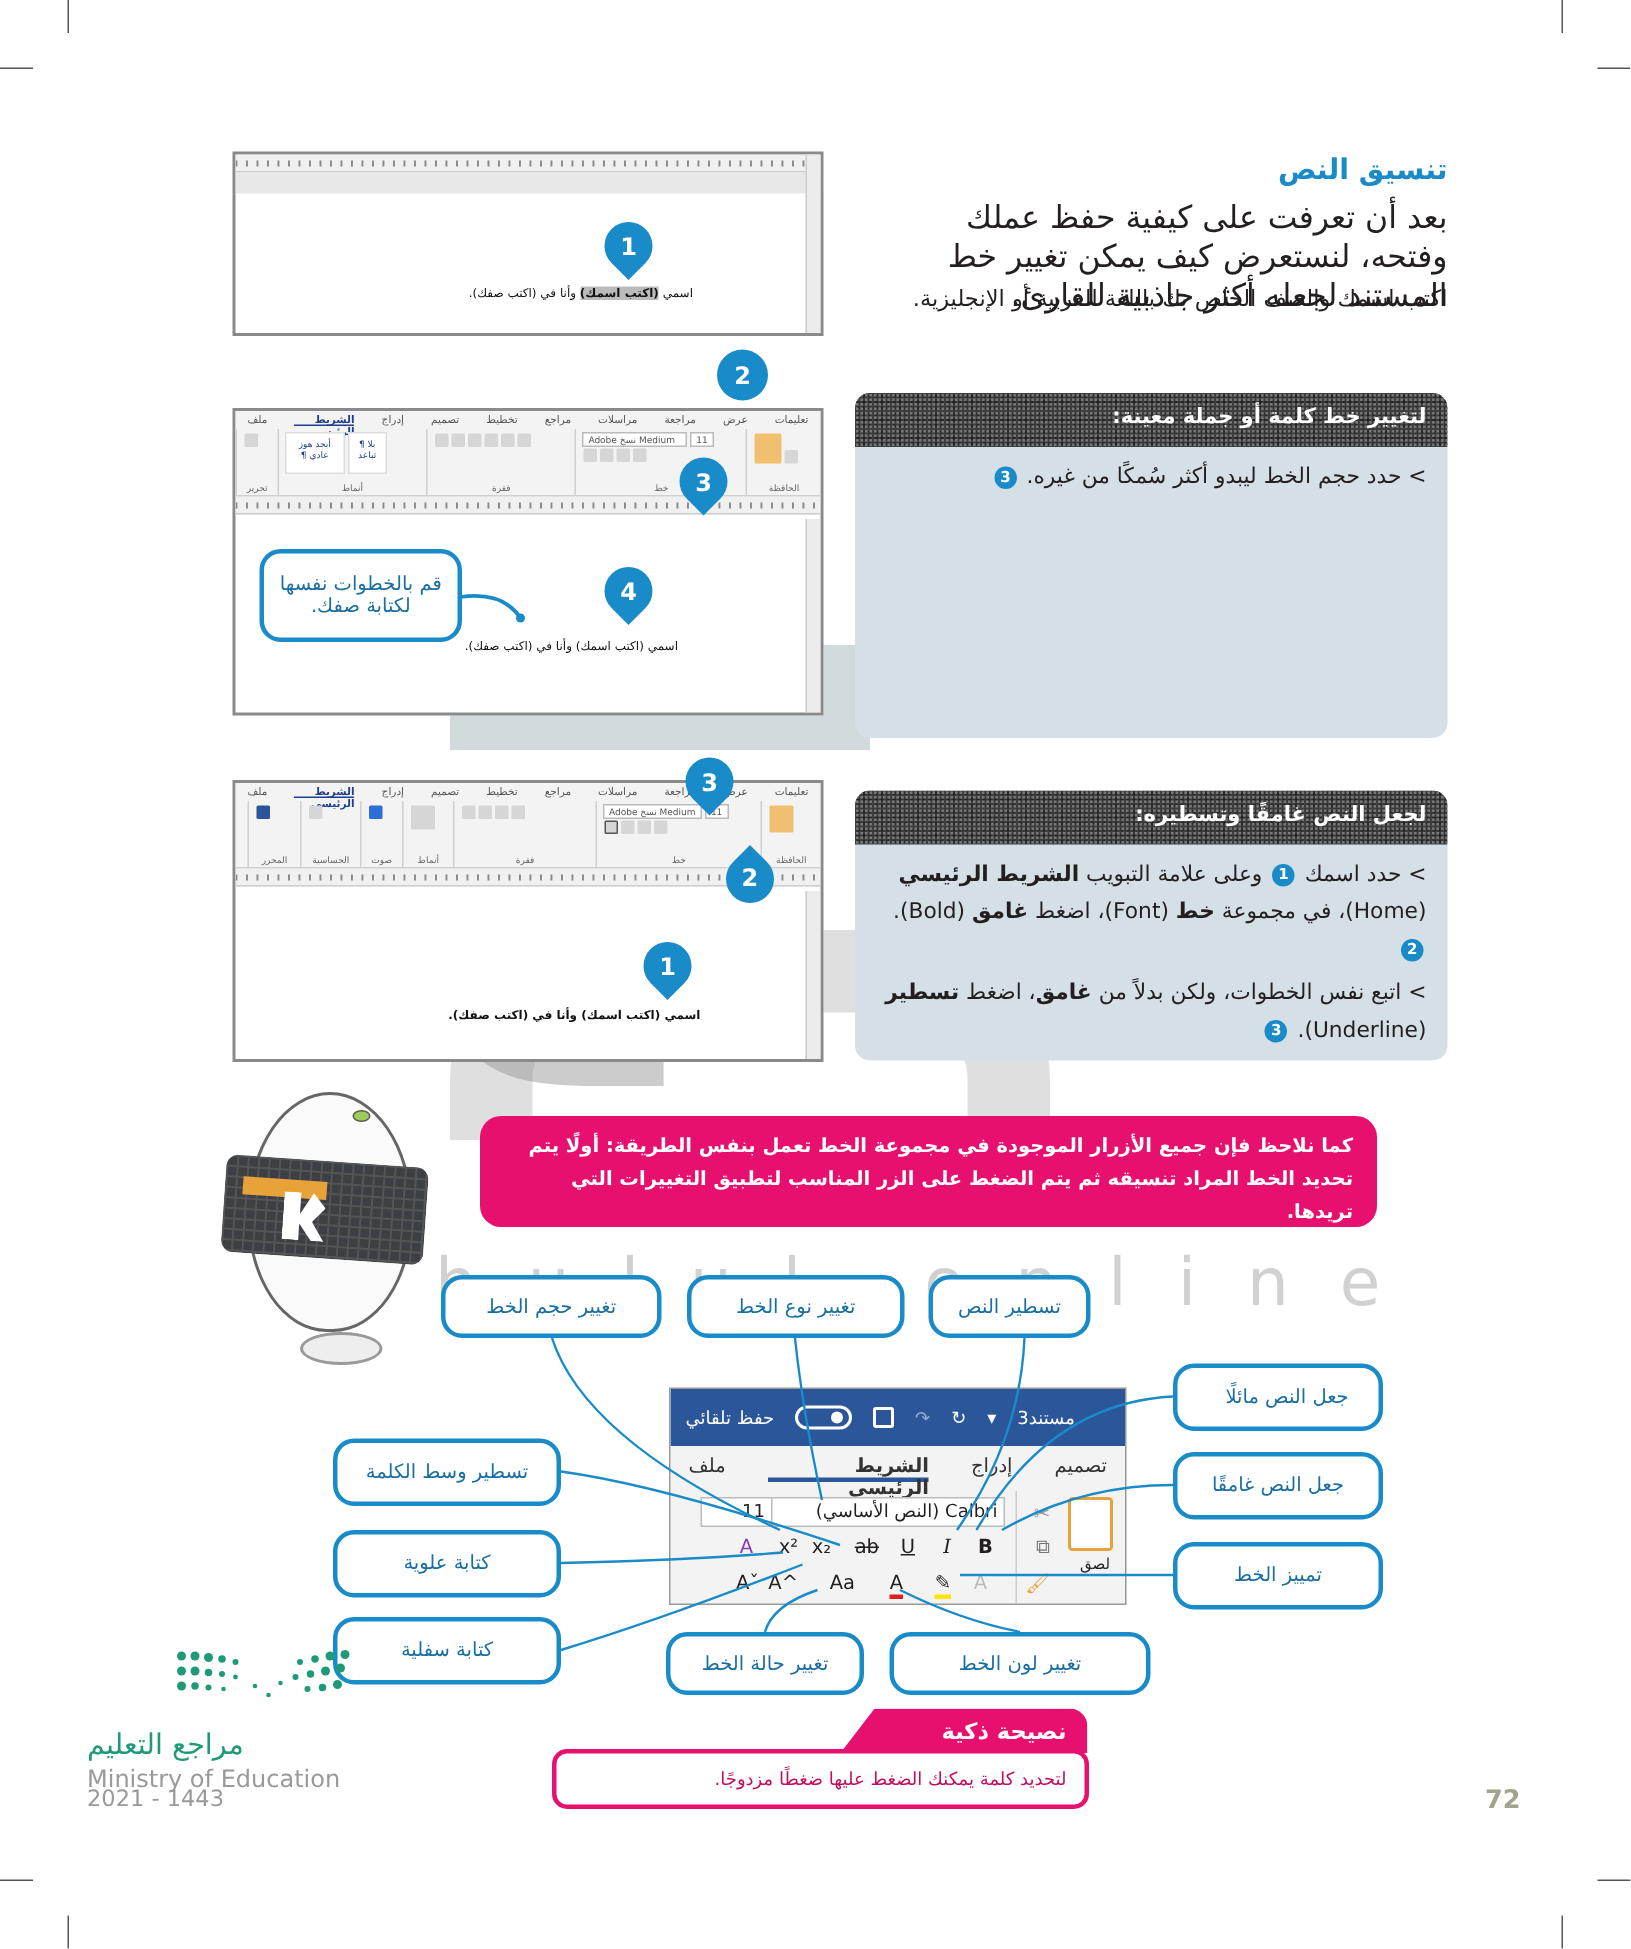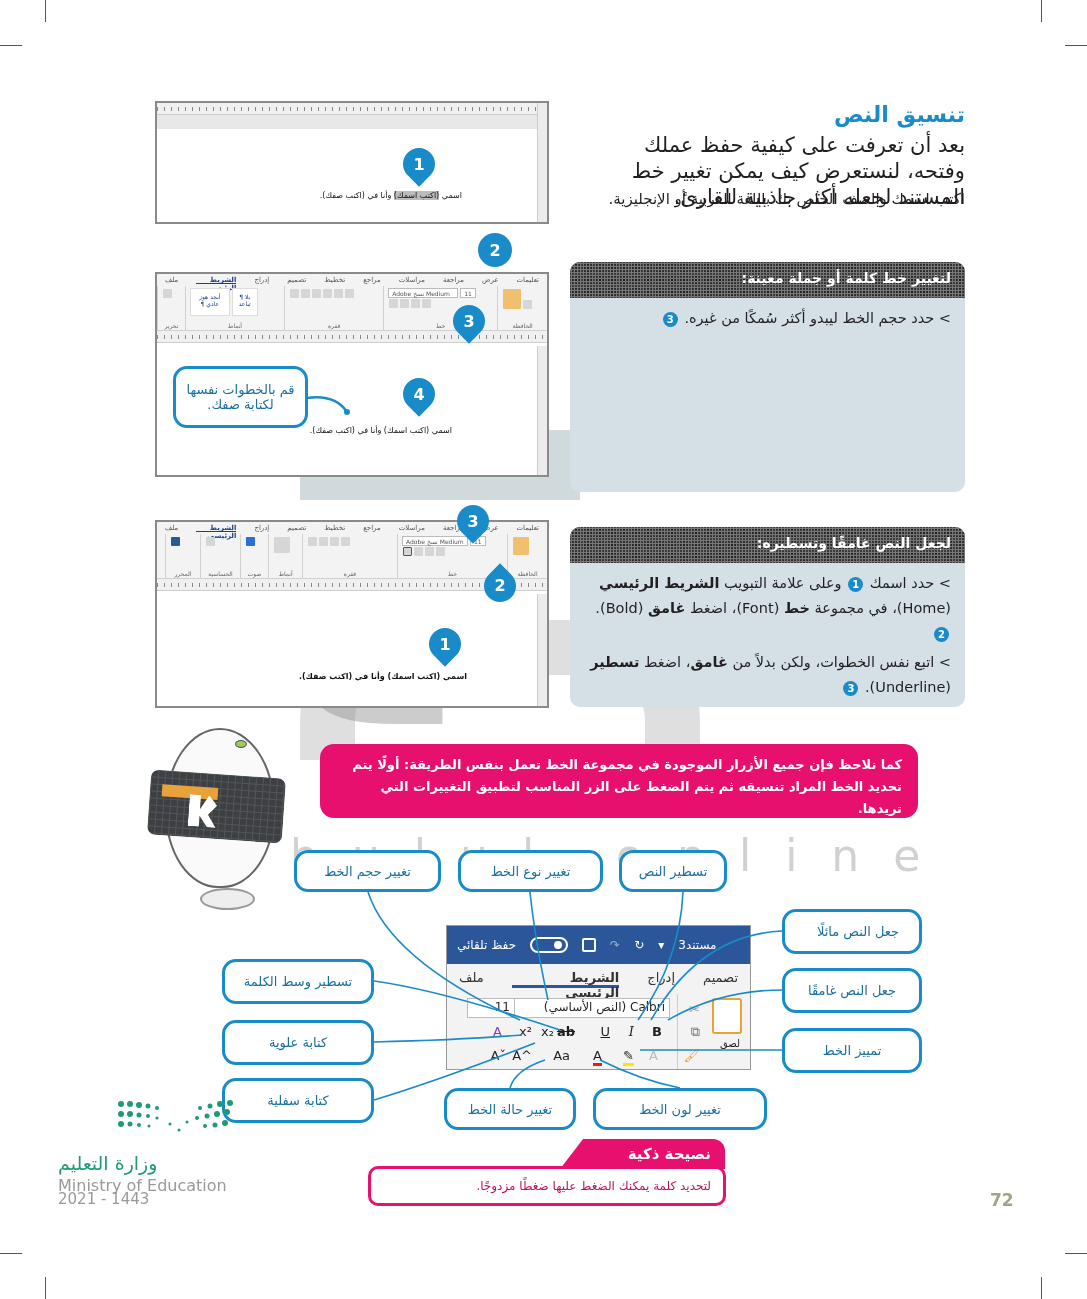--- a/index.html
+++ b/index.html
@@ -2,31 +2,31 @@
 <html><head>
 <meta charset="utf-8">
 <style>
   * { box-sizing: border-box; margin: 0; padding: 0; }
   html, body { width: 1087px; height: 1299px; background: #fff; overflow: hidden; }
   body { position: relative; font-family: "DejaVu Sans", sans-serif; color: #231f20; }
   .abs { position: absolute; }
   .rtl { direction: rtl; text-align: right; }
 
   
-  .title { left: 720px; top: 102px; width: 245px; font-size: 22px; font-weight: bold; color: #1a8bc9; }
+  .title { left: 720px; top: 102px; width: 245px; font-size: 19px; font-weight: bold; color: #1a8bc9; }
   .intro { left: 585px; top: 132px; width: 380px; font-size: 21px; line-height: 26px; }
   .intro2 { left: 575px; top: 190px; width: 390px; font-size: 15px; }
 
   
   .shot { background: #fff; border: 2px solid #8a8a8a; overflow: hidden; }
   .ruler { height: 12px; background: #f0f0f0; border-bottom: 1px solid #ccc;
     background-image: repeating-linear-gradient(90deg, #888 0 1px, transparent 1px 7px); background-size: 7px 4px; background-repeat: repeat-x; background-position: 0 4px; }
   .gray-band { height: 14px; background: #e8e8e8; }
   .doc-line { font-size: 8px; color: #111; white-space: nowrap; }
-  .sel { background: #bbb; }
+  .sel { background: #bbb; font-weight: bold; }
   .vscroll { position: absolute; right: 0; top: 0; bottom: 0; width: 10px; background: #ececec; border-left: 1px solid #ccc; }
 
   .ribbon { background: #f3f3f3; border-bottom: 1px solid #d0d0d0; position: relative; }
   .tabs { display: flex; flex-direction: row-reverse; gap: 18px; font-size: 7px; color: #555; padding: 2px 8px; height: 12px; }
   .tabs .active { color: #1f3f8a; font-weight: bold; border-bottom: 1px solid #1f3f8a; }
   .groups { display: flex; flex-direction: row-reverse; height: 44px; font-size: 6px; color: #555; }
   .grp { border-left: 1px solid #d0d0d0; padding: 2px 4px; position: relative; }
   .grp .glabel { position: absolute; bottom: 1px; left: 0; right: 0; text-align: center; font-size: 6px; color: #666; }
   .mini { display: inline-block; width: 9px; height: 9px; margin: 1px; background: #d6d6d6; border-radius: 1px; }
   .fontbox { display: inline-block; background: #fff; border: 1px solid #bbb; font-size: 6px; padding: 0 3px; height: 10px; line-height: 9px; }
@@ -260,21 +260,21 @@
     <div class="abs" style="right:10px;top:44px;font-size:10px;">لصق</div>
     <div class="abs" style="right:50px;top:8px;color:#999;">✂</div>
     <div class="abs" style="right:50px;top:30px;color:#777;">⧉</div>
     <div class="abs" style="right:50px;top:54px;color:#e8a23a;">🖌</div>
     <div class="abs" style="right:72px;top:0;bottom:0;width:1px;background:#ccc;"></div>
     <div class="abs rtl" style="right:80px;top:4px;width:158px;height:20px;background:#fff;border:1px solid #bbb;font-size:12px;padding:1px 4px;"><span>Calbri (النص الأساسي)</span></div>
     <div class="abs" style="left:20px;top:4px;width:48px;height:20px;background:#fff;border:1px solid #bbb;font-size:12px;padding:1px 4px;text-align:right;"><span>11</span></div>
     <div class="abs" style="right:88px;top:30px;font-weight:bold;">B</div>
     <div class="abs" style="right:116px;top:30px;font-style:italic;font-family:'DejaVu Serif',serif;">I</div>
     <div class="abs" style="right:140px;top:30px;text-decoration:underline;">U</div>
-    <div class="abs" style="right:175px;top:30px;text-decoration:line-through;font-weight:bold;">ab</div>
+    <div class="abs" style="right:164px;top:30px;text-decoration:line-through;">ab</div>
     <div class="abs" style="right:196px;top:30px;">x₂</div>
     <div class="abs" style="right:218px;top:30px;">x²</div>
     <div class="abs" style="right:248px;top:30px;color:#8a3ab9;">A</div>
     <div class="abs" style="right:92px;top:54px;color:#bbb;">A</div>
     <div class="abs" style="right:116px;top:54px;border-bottom:3px solid #ffe600;">✎</div>
     <div class="abs" style="right:148px;top:54px;border-bottom:3px solid #e02020;">A</div>
     <div class="abs" style="right:180px;top:54px;">Aa</div>
     <div class="abs" style="right:218px;top:54px;">A^</div>
     <div class="abs" style="right:244px;top:54px;">Aˇ</div>
   </div>
@@ -328,16 +328,16 @@
       <circle cx="85" cy="10" r="2"></circle>
         <circle cx="95" cy="8" r="2.5"></circle>
         <circle cx="105" cy="6" r="3"></circle>
         <circle cx="115" cy="5" r="3"></circle>
       <circle cx="90" cy="28" r="2"></circle>
         <circle cx="100" cy="27" r="2.5"></circle>
         <circle cx="110" cy="25" r="3"></circle>
     </g>
   </svg>
 </div>
-<div class="abs" style="left:58px;top:1152px;font-size:19px;color:#1f9a78;letter-spacing:1px;">وزارة التعليم</div>
+<div class="abs" style="left:58px;top:1152px;font-size:19px;color:#1f9a78;letter-spacing:1px;">مراجع التعليم</div>
 <div class="abs" style="left:58px;top:1176px;font-size:16px;color:#999;">Ministry of Education</div>
 <div class="abs" style="left:58px;top:1190px;font-size:15px;color:#999;">2021 - 1443</div>
 <div class="abs page-num" style="left:990px;top:1190px;">72</div>
 
 </body></html>

